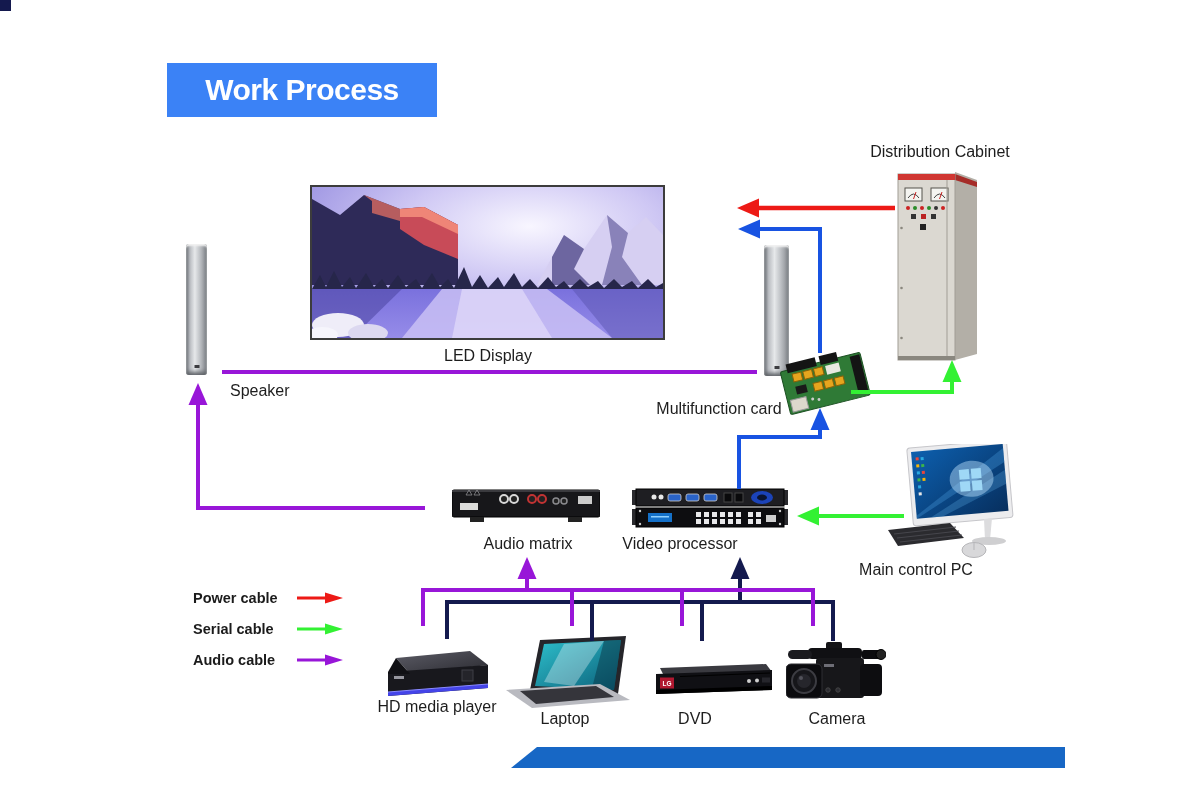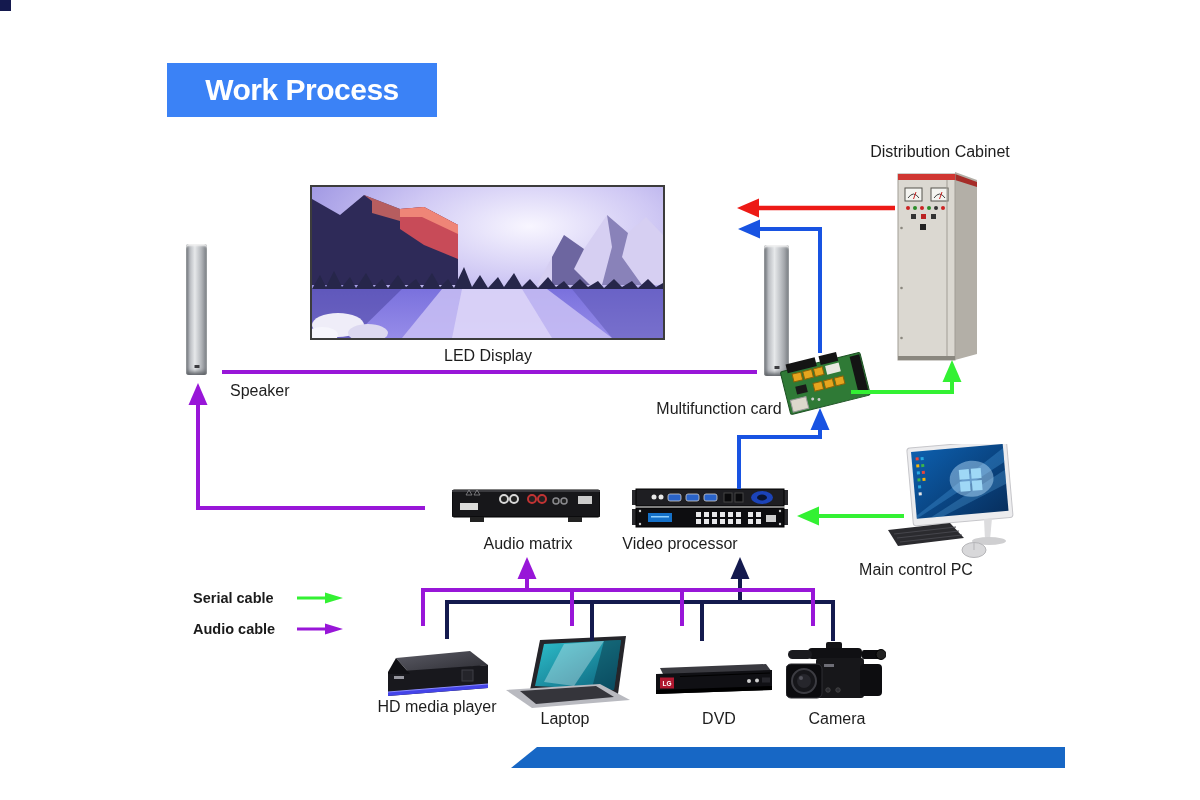--- a/index.html
+++ b/index.html
@@ -348,24 +348,30 @@
 
   <div class="lbl c" style="left:488px;top:347px;">LED Display</div>
   <div class="lbl" style="left:218px;top:382px;margin-left:12px;">Speaker</div>
   <div class="lbl c" style="left:940px;top:143px;">Distribution Cabinet</div>
   <div class="lbl c" style="left:719px;top:400px;">Multifunction card</div>
   <div class="lbl c" style="left:528px;top:535px;text-align:center;">Audio matrix</div>
   <div class="lbl c" style="left:680px;top:535px;">Video processor</div>
   <div class="lbl c" style="left:916px;top:561px;">Main control PC</div>
   <div class="lbl c" style="left:437px;top:678px;margin-top:20px;">HD media player</div>
   <div class="lbl c" style="left:565px;top:710px;">Laptop</div>
-  <div class="lbl c" style="left:719px;top:710px;">DVD</div>
+  <div class="lbl c" style="left:695px;top:710px;">DVD</div>
   <div class="lbl c" style="left:837px;top:710px;">Camera</div>
 
   <div class="abs" id="legend">
+    <div class="legend-row">
+      <div class="legend-label">Power cable</div>
+      <svg width="48" height="18" viewBox="0 0 48 18">
+        <path d="M0,7.5 H28 V3.5 L46,9 28,14.5 V10.5 H0 Z" fill="#ed1a16"></path>
+      </svg>
+    </div>
     <div class="legend-row">
       <div class="legend-label">Serial cable</div>
       <svg width="48" height="18" viewBox="0 0 48 18">
         <path d="M0,7.5 H28 V3.5 L46,9 28,14.5 V10.5 H0 Z" fill="#33f133"></path>
       </svg>
     </div>
     <div class="legend-row">
       <div class="legend-label">Audio cable</div>
       <svg width="48" height="18" viewBox="0 0 48 18">
         <path d="M0,7.5 H28 V3.5 L46,9 28,14.5 V10.5 H0 Z" fill="#9816d8"></path>

